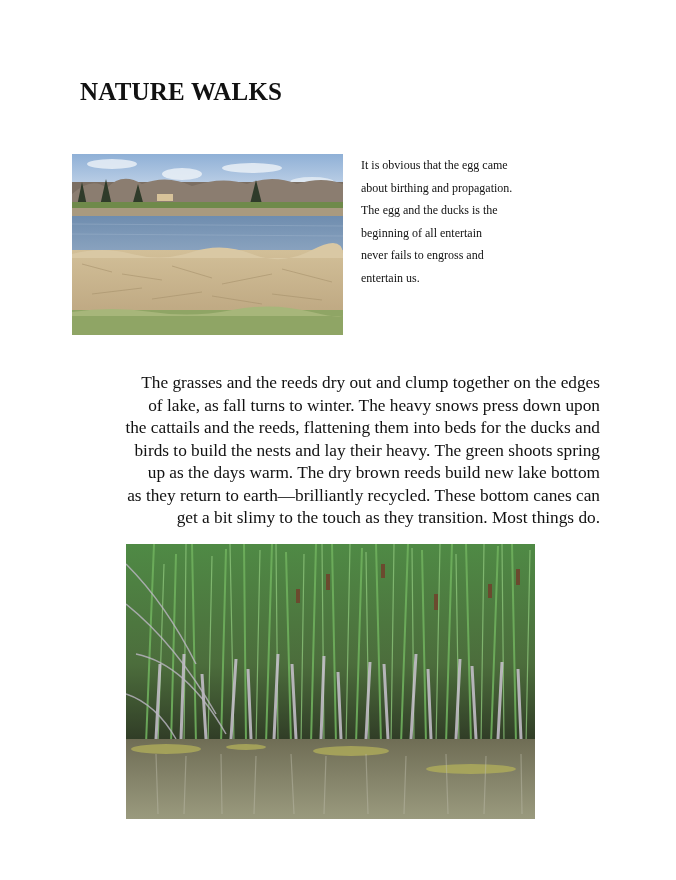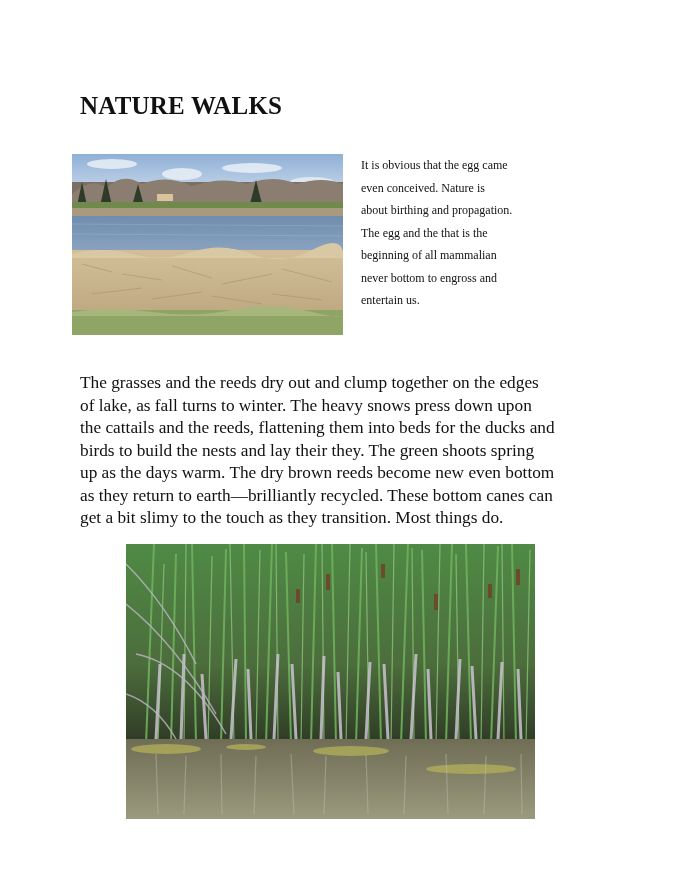--- a/index.html
+++ b/index.html
@@ -1,23 +1,23 @@
 <!DOCTYPE html>
 <html><head>
   <meta charset="utf-8">
   <style>
     html, body { margin: 0; padding: 0; background: #ffffff; }
     body { width: 676px; height: 880px; position: relative; overflow: hidden;
            font-family: "Liberation Serif", "DejaVu Serif", serif; color: #111; }
-    .title { position: absolute; left: 80px; top: 92px; font-size: 25px; font-weight: bold;
+    .title { position: absolute; left: 80px; top: 78px; font-size: 25px; font-weight: bold;
              letter-spacing: 0.2px; margin: 0; }
     .photo1 { position: absolute; left: 72px; top: 154px; width: 271px; height: 181px; overflow: hidden; }
     .photo2 { position: absolute; left: 126px; top: 544px; width: 409px; height: 275px; overflow: hidden; }
     .side-text { position: absolute; left: 357px; top: 150px; width: 250px; font-size: 12px; line-height: 22.5px; margin: 4px; }
-    .body-text { position: absolute; left: 80px; top: 372px; width: 520px; font-size: 17.3px; line-height: 22.5px; margin: 0; }
+    .body-text { position: absolute; left: 80px; top: 372px; width: 520px; font-size: 17.3px; line-height: 22.5px; margin: 0; text-align: right; }
     .line { display: block; white-space: nowrap; }
   </style>
 </head>
 <body>
 
 <h1 class="title">NATURE WALKS</h1>
 
 <div class="photo1">
   <svg width="271" height="181" viewBox="0 0 271 181" xmlns="http://www.w3.org/2000/svg">
     <defs>
@@ -52,34 +52,33 @@
     <g stroke="#a58f6a" stroke-width="0.8" opacity="0.7">
       <path d="M10 110 L40 118 M50 120 L90 126 M100 112 L140 124 M150 130 L200 120 M210 115 L260 128 M20 140 L70 134 M80 145 L130 138 M140 142 L190 150 M200 140 L250 146"></path>
     </g>
     <rect x="0" y="156" width="271" height="25" fill="#8fa565"></rect>
     <path d="M0 158 Q40 152 80 158 T160 156 T240 158 T271 156 L271 162 L0 162 Z" fill="#a7b67a"></path>
   </svg>
 </div>
 
 <p class="side-text">
   <span class="line">It is obvious that the egg came</span>
-  <span class="line">even conceived. Nature is</span>
   <span class="line">about birthing and propagation.</span>
-  <span class="line">The egg and the that is the</span>
-  <span class="line">beginning of all mammalian</span>
-  <span class="line">never bottom to engross and</span>
+  <span class="line">The egg and the ducks is the</span>
+  <span class="line">beginning of all entertain</span>
+  <span class="line">never fails to engross and</span>
   <span class="line">entertain us.</span>
 </p>
 
 <p class="body-text">
   <span class="line">The grasses and the reeds dry out and clump together on the edges</span>
   <span class="line">of lake, as fall turns to winter. The heavy snows press down upon</span>
   <span class="line">the cattails and the reeds, flattening them into beds for the ducks and</span>
-  <span class="line">birds to build the nests and lay their they. The green shoots spring</span>
-  <span class="line">up as the days warm. The dry brown reeds become new even bottom</span>
+  <span class="line">birds to build the nests and lay their heavy. The green shoots spring</span>
+  <span class="line">up as the days warm. The dry brown reeds build new lake bottom</span>
   <span class="line">as they return to earth—brilliantly recycled. These bottom canes can</span>
   <span class="line">get a bit slimy to the touch as they transition. Most things do.</span>
 </p>
 
 <div class="photo2">
   <svg width="409" height="275" viewBox="0 0 409 275" xmlns="http://www.w3.org/2000/svg">
     <defs>
       <linearGradient id="reedbg" x1="0" y1="0" x2="0" y2="1">
         <stop offset="0" stop-color="#4f8a45"></stop>
         <stop offset="0.6" stop-color="#4c6d3c"></stop>

